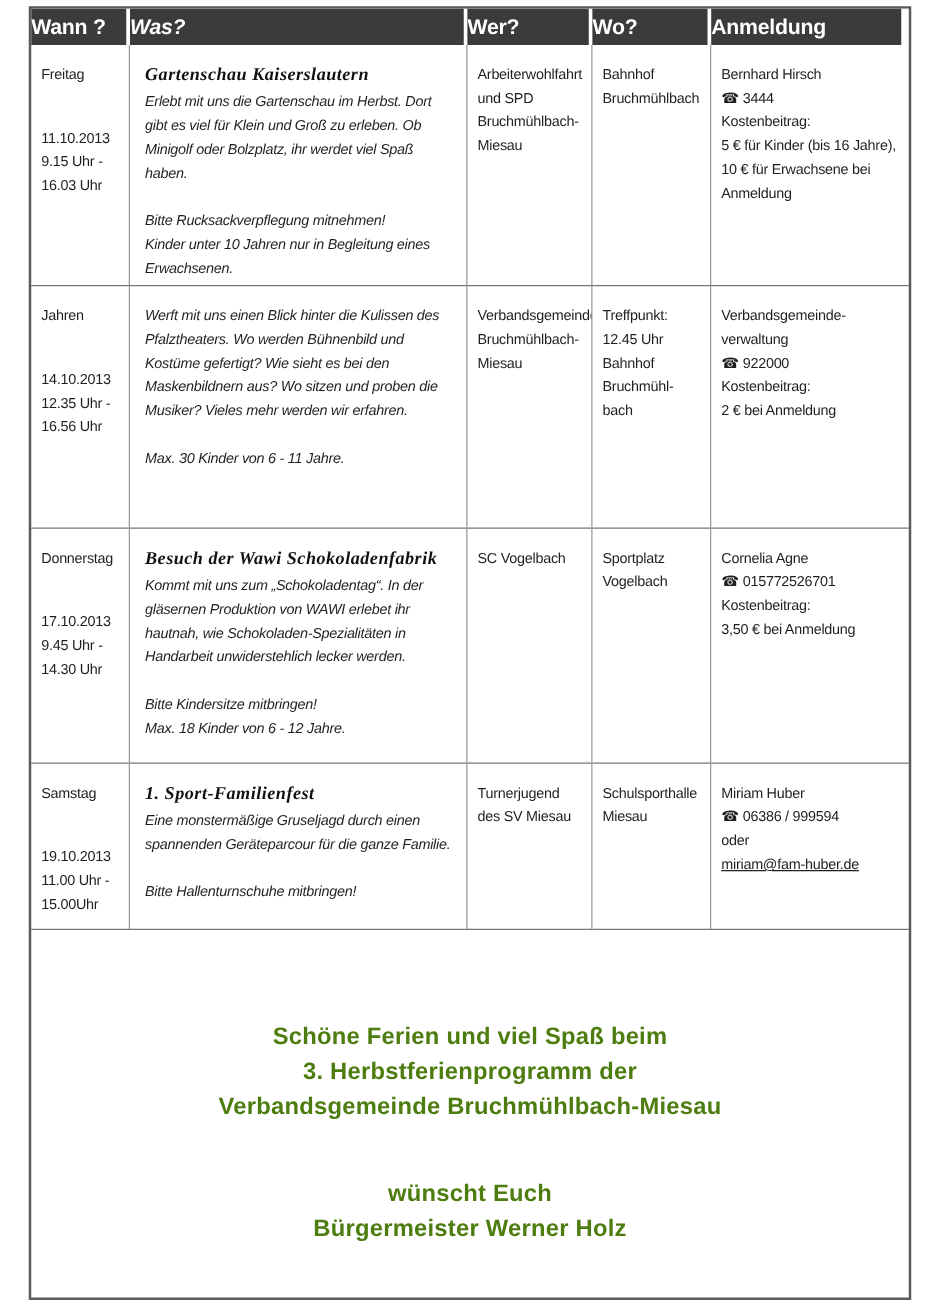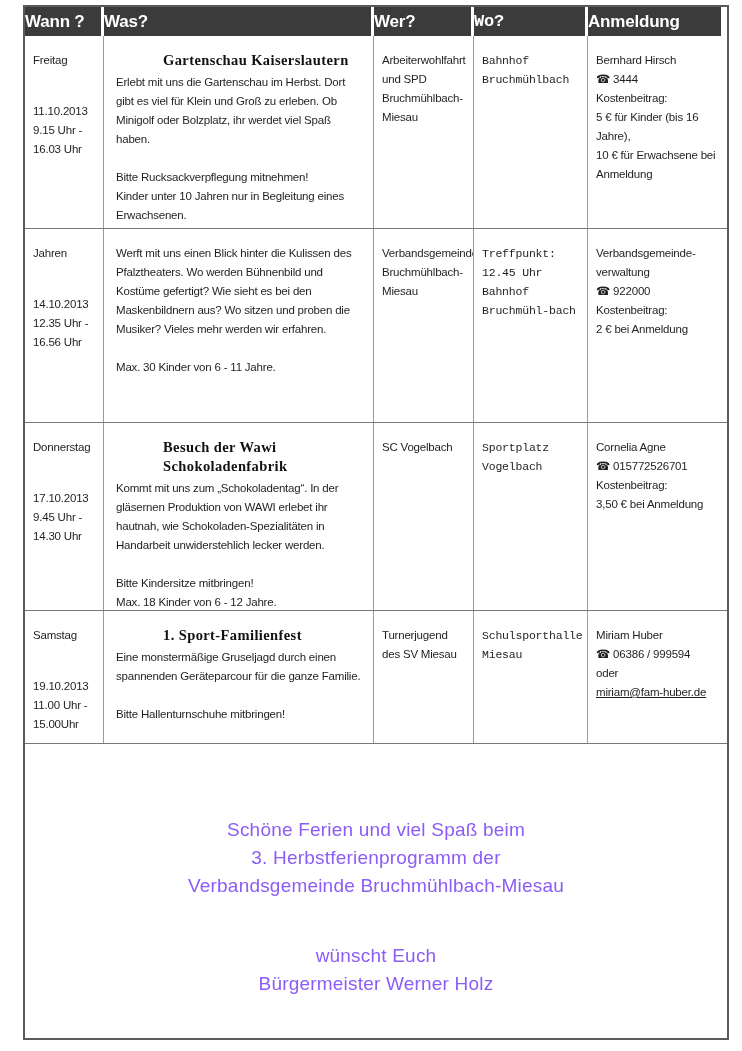--- a/index.html
+++ b/index.html
@@ -38,23 +38,23 @@
     font-size: 17px;
     letter-spacing: -0.2px;
     line-height: 29px;
     padding-left: 0;
     border-right: 3px solid #ffffff;
     overflow: hidden;
     white-space: nowrap;
   }
   .th:last-child { border-right: 6px solid #ffffff; }
   .w-wann { width: 79px; flex: 0 0 auto; }
-  .w-was  { width: 270px; flex: 0 0 auto; }
+  .w-was  { width: 270px; flex: 0 0 auto; font-style: italic; }
   .w-wer  { width: 100px; flex: 0 0 auto; }
-  .w-wo   { width: 114px; flex: 0 0 auto; font-family: Liberation Mono, monospace; }
+  .w-wo   { width: 95px; flex: 0 0 auto; }
   .w-anm  { flex: 1 1 auto; }
   
   .trow {
     display: flex;
     border-top: 1px solid #787878;
     flex: 0 0 auto;
   }
   .r1 { height: 192px; border-top: none; }
   .r2 { height: 194px; }
   .r3 { height: 188px; }
@@ -72,41 +72,40 @@
   .prewrap { white-space: pre-line; }
   .bold { font-weight: normal; margin-top: 32px; }
   .event-title {
     font-family: "Liberation Serif", serif;
     font-weight: bold;
     font-size: 14.5px;
     letter-spacing: 0.4px;
     line-height: 19px;
     margin-bottom: 3px;
     color: #111111;
-    margin-left: 47px;
   }
   .email {
     text-decoration: underline;
     color: #1f1f1f;
     cursor: pointer;
   }
   
   .tfoot {
     border-top: 1px solid #787878;
     flex: 1 1 auto;
     text-align: center;
     padding-top: 72px;
   }
   .foot-block {
-    font-weight: normal;
+    font-weight: bold;
     font-size: 19px;
     letter-spacing: 0.2px;
     line-height: 28px;
     white-space: pre-line;
-    color: #8b5cf6;
+    color: #4d7c0f;
   }
   .foot-block.second { margin-top: 42px; }
 </style>
 </head>
 <body>
 
 <div class="page">
   <div class="doc-table">
 
     <div class="thead">

